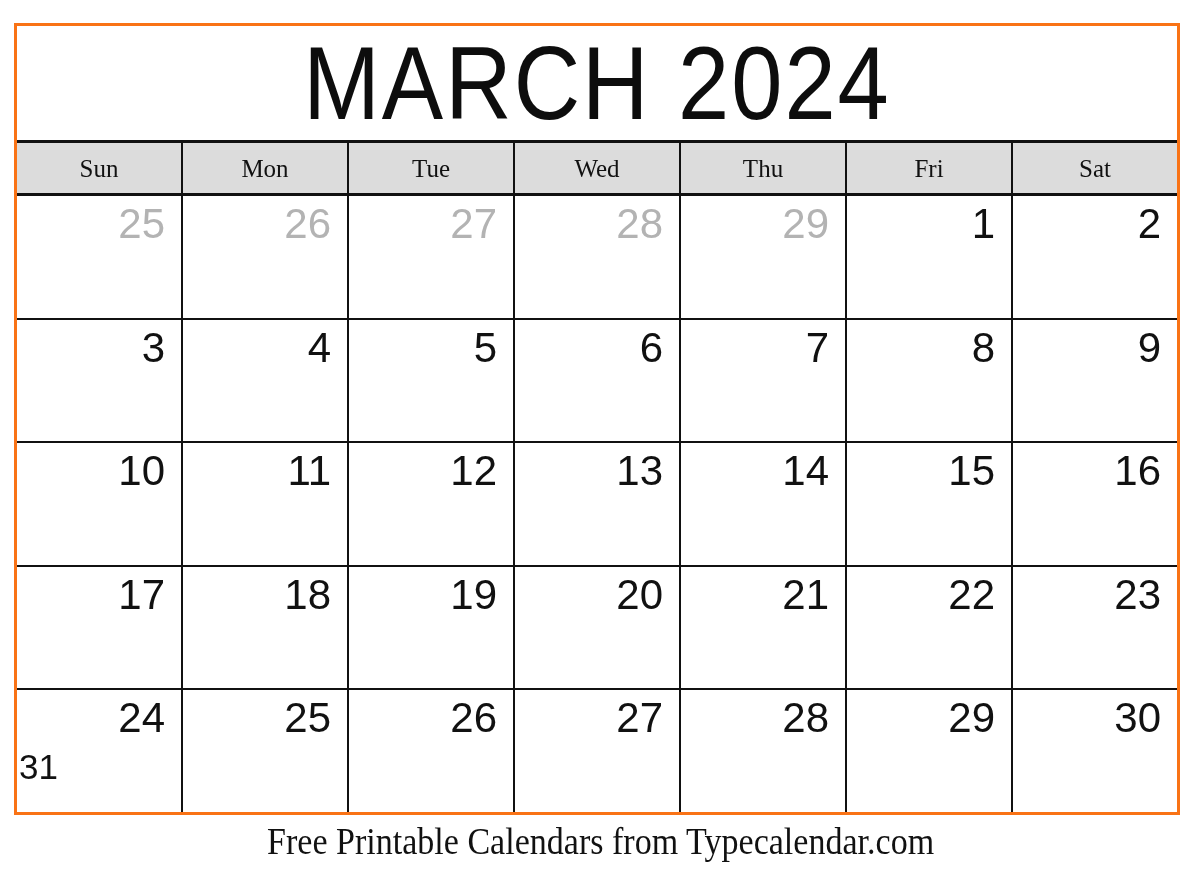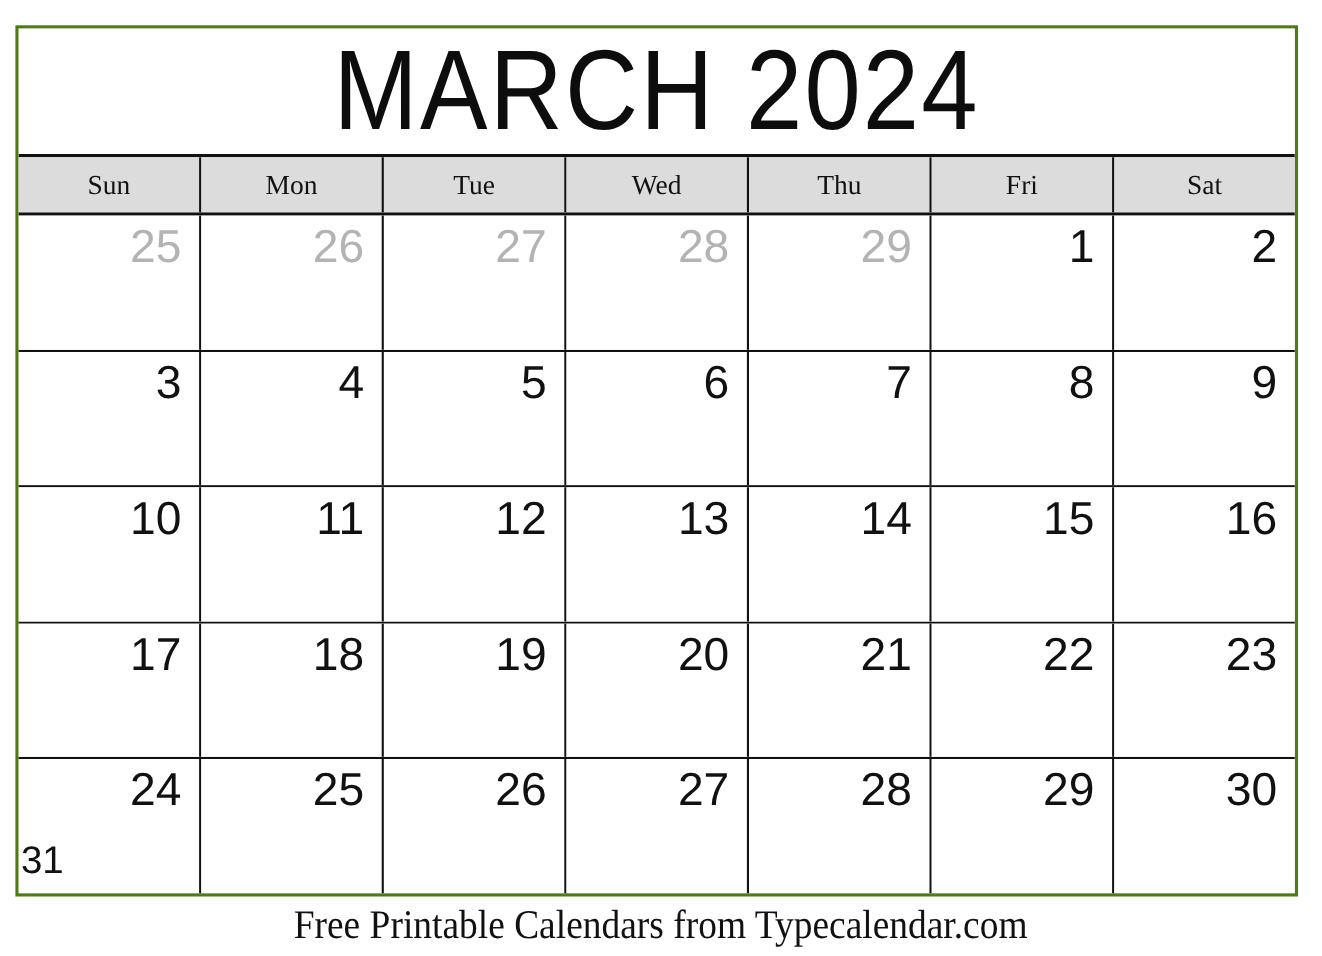--- a/index.html
+++ b/index.html
@@ -23,21 +23,21 @@
   }
 
   
   .calendar-frame {
     position: absolute;
     left: 14px;
     top: 23px;
     width: 1166px;
     height: 792px;
     box-sizing: border-box;
-    border: 3px solid #4d7c0f;
+    border: 3px solid #f97316;
     background: #ffffff;
     display: flex;
     flex-direction: column;
   }
 
   
   .title-band {
     height: 114px;
     flex: 0 0 114px;
     border-bottom: 3px solid #111111;
@@ -119,21 +119,21 @@
     font-size: 42px;
     line-height: 1.05;
     color: #111111;
     white-space: nowrap;
   }
   .day-number.muted { color: #b3b3b3; }
 
   
   .day-number-overflow {
     position: absolute;
-    bottom: 10px;
+    bottom: 26px;
     left: 2px;
     font-family: "Liberation Sans", sans-serif;
     font-weight: 400;
     font-size: 35px;
     line-height: 1.05;
     color: #111111;
     white-space: nowrap;
   }
 
   

